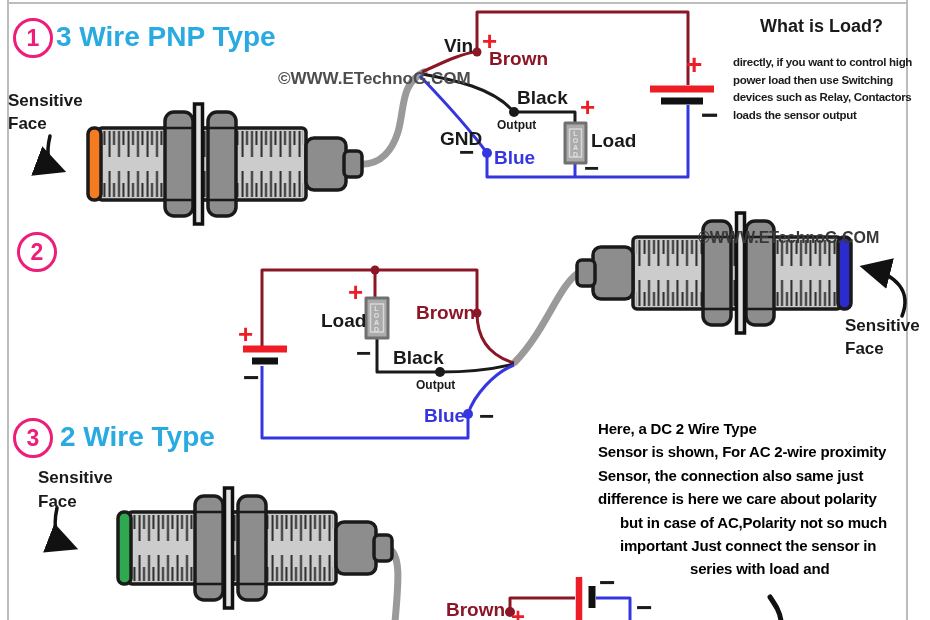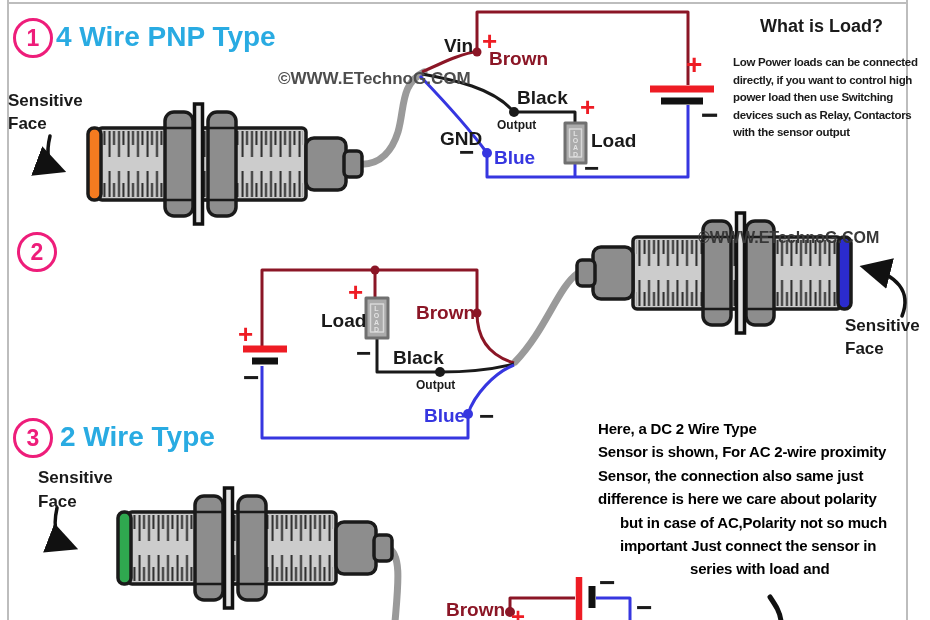--- a/index.html
+++ b/index.html
@@ -107,21 +107,21 @@
     <g fill="none" stroke="#111" stroke-width="3.5" stroke-linecap="round">
       <path d="M50,136 C45,157 50,166 58,169" marker-end="url(#ah)"></path>
       <path d="M902,316 C912,291 896,275 868,268" marker-end="url(#ah)"></path>
       <path d="M57,508 C52,530 57,541 70,546" marker-end="url(#ah)"></path>
     </g>
   </svg>
 
   <div class="circ" style="left:13px;top:18px;">
       <span>1</span>
     </div>
-  <div class="title" style="left:56px;top:21px;">4 Wire PNP Type</div>
+  <div class="title" style="left:56px;top:21px;">3 Wire PNP Type</div>
   <div class="lbl gray" style="left:266px;top:70px;font-size:17px;">©WWW.ETechnoG.COM</div>
 
   <div class="lbl" style="left:8px;top:92px;font-size:17px;">Sensitive</div>
   <div class="lbl" style="left:8px;top:115px;font-size:17px;">Face</div>
 
   <div class="lbl" style="left:444px;top:36px;font-size:19px;">Vin</div>
   <div class="lbl red" style="left:482px;top:28px;font-size:26px;">+</div>
   <div class="lbl brown" style="left:489px;top:49px;font-size:19px;">Brown</div>
   <div class="lbl" style="left:517px;top:88px;font-size:19px;">Black</div>
   <div class="lbl" style="left:497px;top:119px;font-size:12px;">Output</div>
@@ -132,25 +132,24 @@
   <div class="lbl red" style="left:580px;top:94px;font-size:26px;">+</div>
   <div class="lbl" style="left:591px;top:131px;font-size:19px;">Load</div>
   <div class="loadtxt" style="left:571px;top:130px;">LOAD</div>
   <div class="lbl" style="left:584px;top:155px;font-size:26px;">−</div>
 
   <div class="lbl red" style="left:686px;top:50px;font-size:28px;">+</div>
   <div class="lbl" style="left:701px;top:99px;font-size:30px;">−</div>
 
   <div class="lbl" style="left:733px;top:17px;font-size:18px;margin-left:27px;">What is Load?</div>
   <div class="infolines" style="position:absolute;left:733px;top:54px;">
-    <div>Low Power loads can be connected</div>
     <div>directly, if you want to control high</div>
     <div>power load then use Switching</div>
     <div>devices such as Relay, Contactors</div>
-    <div>with the sensor output</div>
+    <div>loads the sensor output</div>
   </div>
 
   <div class="circ" style="left:17px;top:232px;">
       <span>2</span>
     </div>
   <div class="lbl gray" style="left:686px;top:230px;font-size:16px;color:#383838;">©WWW.ETechnoG.COM</div>
 
   <div class="lbl red" style="left:238px;top:321px;font-size:26px;">+</div>
   <div class="lbl" style="left:243px;top:363px;font-size:28px;">−</div>
 

